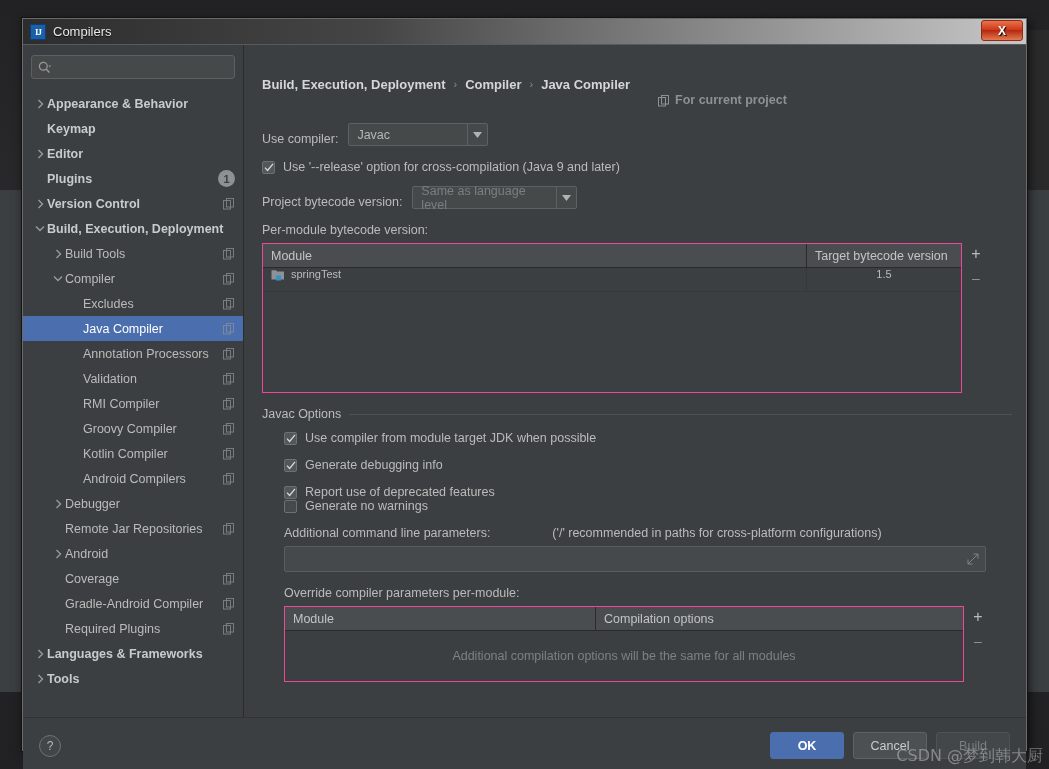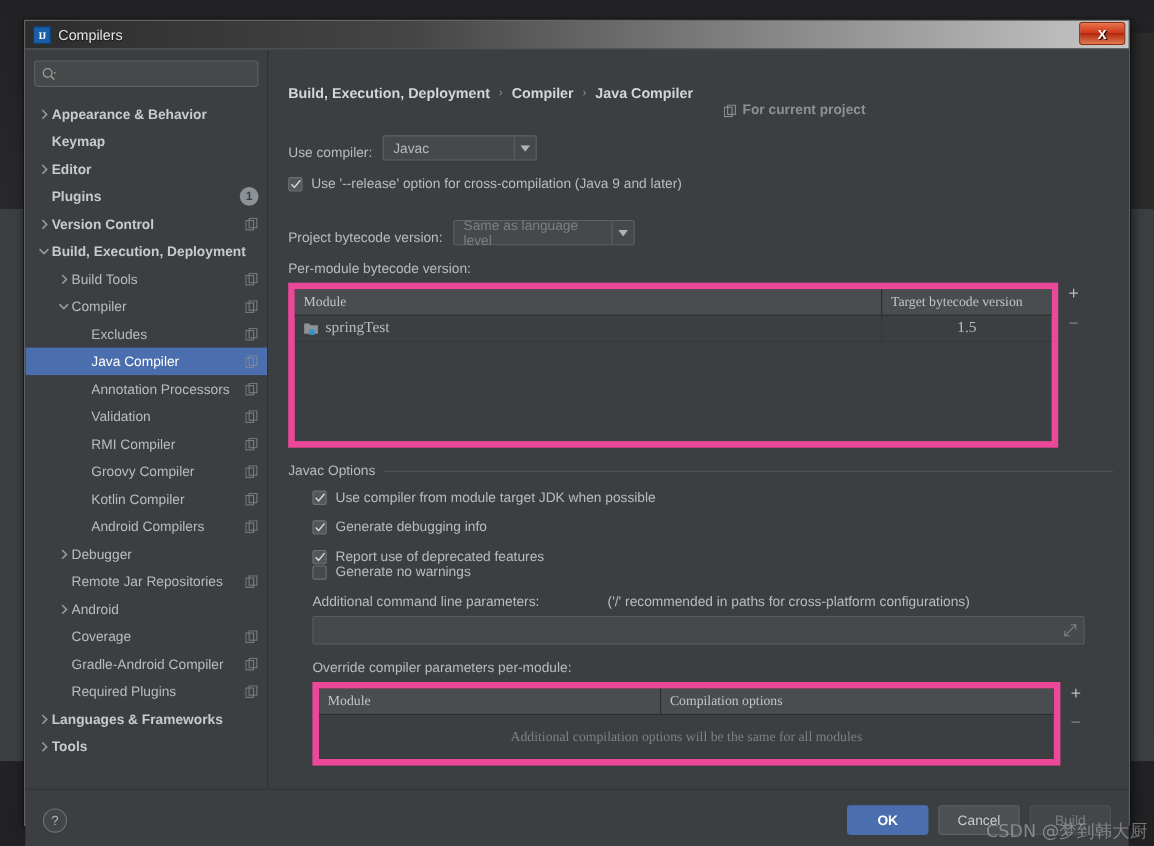--- a/index.html
+++ b/index.html
@@ -159,33 +159,33 @@
   .chk {
     width: 13px; height: 13px; flex: 0 0 13px;
     background: #53575a; border: 1px solid #6d7174; border-radius: 2px;
     display: flex; align-items: center; justify-content: center;
   }
   .chk.off { background: #45494a; }
   .chk svg { display: block; }
 
   
   .tbl {
-    border: 6px solid #ec4899; background: #3c3f41;
-    display: flex; flex-direction: column; font-family: Liberation Serif, serif;
+    border: 1px solid #ec4899; background: #3c3f41;
+    display: flex; flex-direction: column;
   }
   .tbl-head {
     display: flex; height: 24px; background: #4a4d4f;
     border-bottom: 1px solid #2b2b2b;
     color: #c2c4c5; font-size: 12.5px;
   }
   .tbl-head .th { display: flex; align-items: center; padding: 0 8px; }
   .tbl-head .th + .th { border-left: 1px solid #2b2b2b; }
   .tbl-body { flex: 1; }
   .trow { display: flex; height: 24px; border-bottom: 1px solid #36393b; }
-  .trow .td { display: flex; align-items: center; padding: 0 8px; color: #bbbbbb; font-size: 14px; }
+  .trow .td { display: flex; align-items: flex-start; padding: 0 8px; color: #bbbbbb; font-size: 11px; }
   .trow .td + .td { border-left: 1px solid #36393b; justify-content: center; }
   .tbl-empty {
     display: flex; align-items: center; justify-content: center;
     color: #7e8184; font-size: 12.5px; height: 100%;
   }
   .side-btns {
     width: 28px; display: flex; flex-direction: column; align-items: center;
     padding-top: 3px; gap: 8px;
   }
   .sbtn { color: #b9bbbd; font-size: 16px; line-height: 16px; cursor: pointer; user-select: none; }
@@ -557,21 +557,21 @@
 
         <div class="chk-row" style="margin-top:14px">
           <span class="chk">
             <svg width="10" height="9" viewBox="0 0 10 9">
               <polyline points="1,4.6 3.6,7.4 9,0.8" fill="none" stroke="#d8dadb" stroke-width="1.3"></polyline>
             </svg>
           </span>
           <span class="lbl">Use '--release' option for cross-compilation (Java 9 and later)</span>
         </div>
 
-        <div class="row" style="margin-top:26px">
+        <div class="row" style="margin-top:12px">
           <span class="lbl">Project bytecode version:</span>
           <div class="combo disabled" style="width:165px;margin-left:10px">
             <span class="val">Same as language level</span>
             <span class="arrowbtn">
               <svg width="9" height="6" viewBox="0 0 9 6">
                   <polygon points="0,0 9,0 4.5,6" fill="#b0b2b4"></polygon>
                 </svg>
             </span>
           </div>
         </div>

